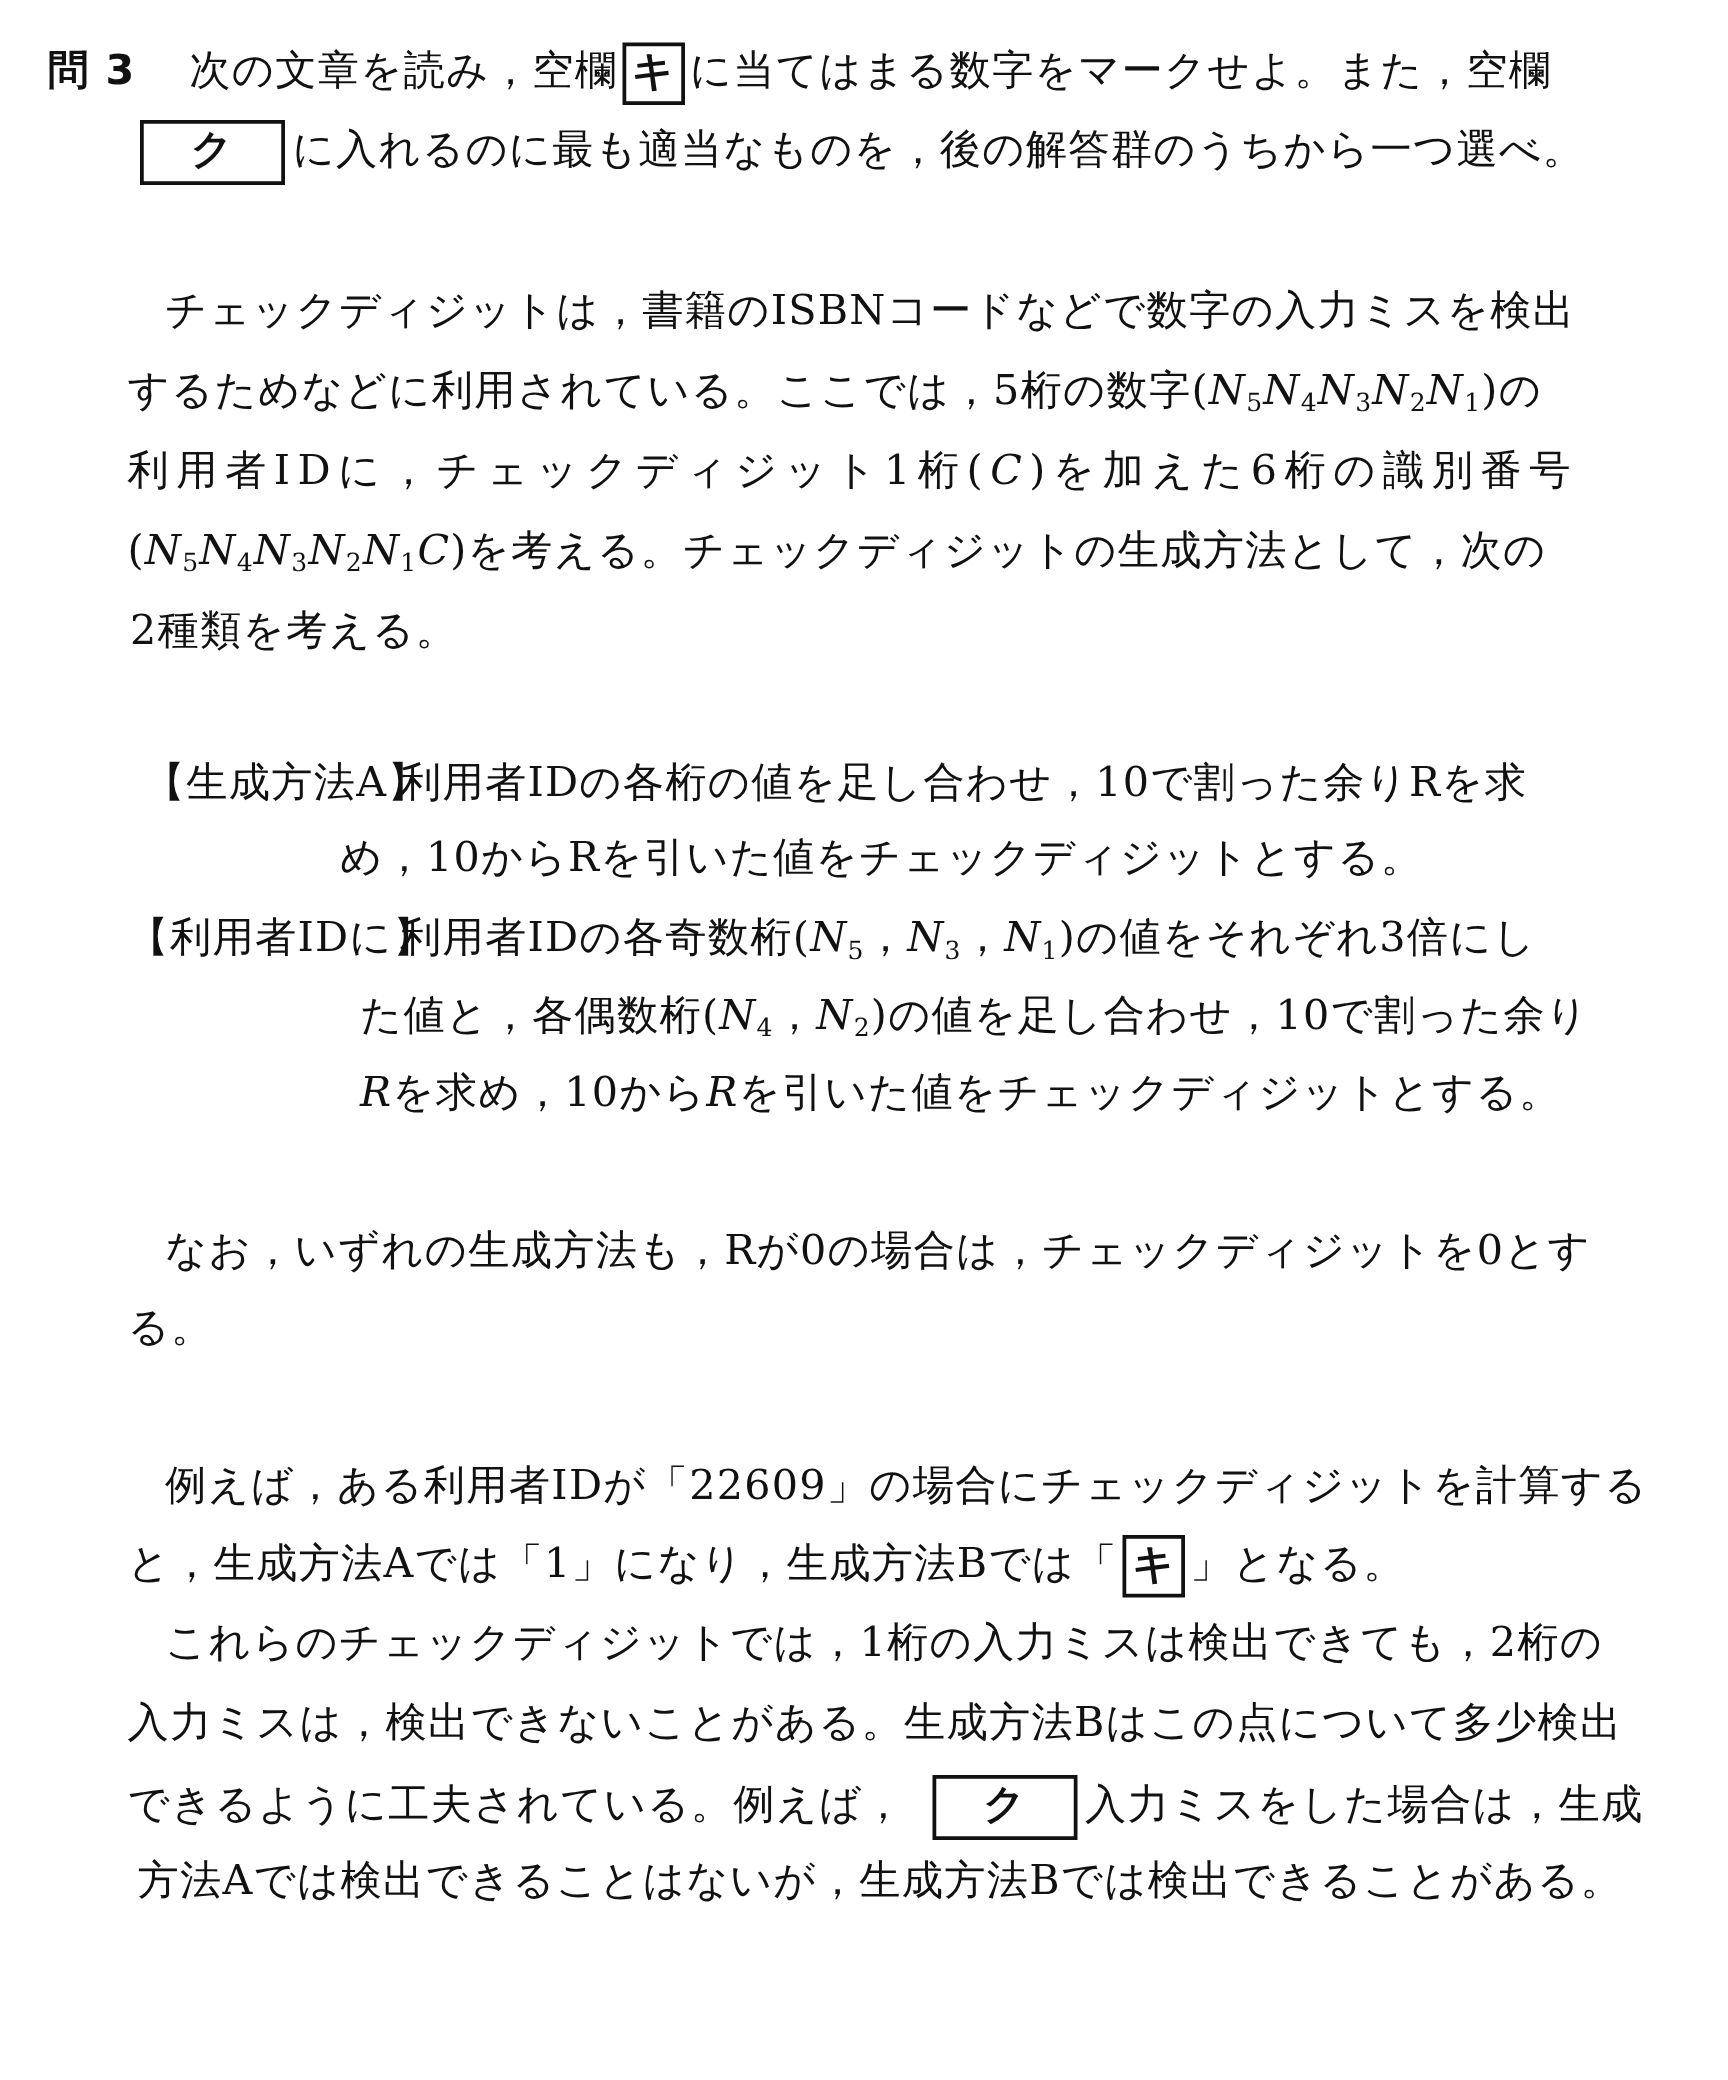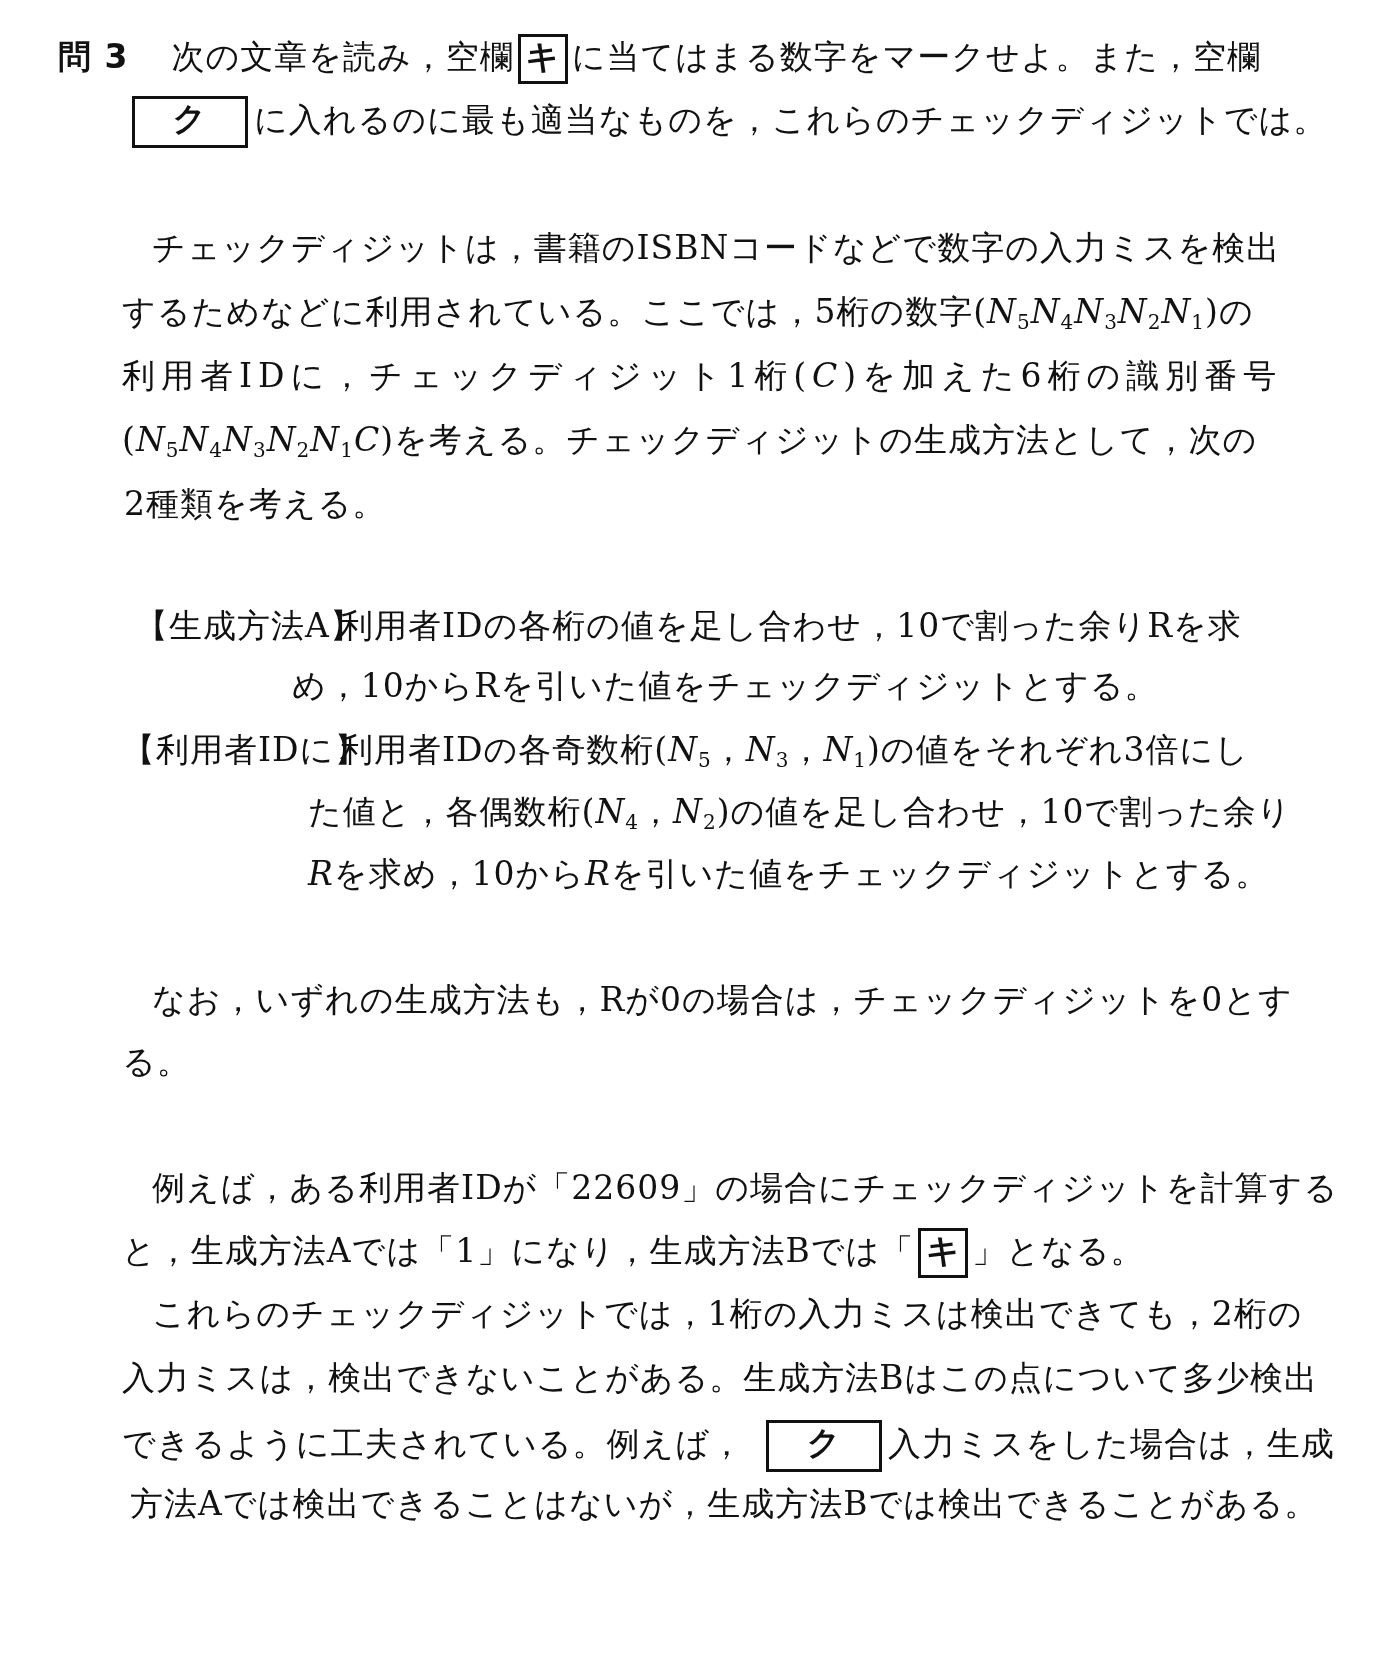--- a/index.html
+++ b/index.html
@@ -3,21 +3,21 @@
 <meta charset="utf-8">
 <style>
   html, body { margin: 0; padding: 0; background: #ffffff; }
   body {
     width: 1382px; height: 1664px; position: relative; overflow: hidden;
     font-family: "DejaVu Serif", "Liberation Serif", serif;
     color: #111111;
   }
   .line {
     position: absolute; white-space: nowrap;
-    font-size: 33px; line-height: 44px; letter-spacing: 1px; margin-left: 20px;
+    font-size: 33px; line-height: 44px; letter-spacing: 1px;
   }
   .q-num { font-family: "DejaVu Sans", "Liberation Sans", sans-serif; font-weight: bold; }
   .box {
     display: inline-block; border: 3px solid #111; box-sizing: border-box;
     text-align: center; font-family: "DejaVu Sans", "Liberation Sans", sans-serif;
     font-weight: bold; vertical-align: middle; line-height: 40px;
   }
   .box-ki { width: 50px; height: 50px; margin: 0 4px; }
   .box-ku { width: 116px; height: 52px; margin: 0 6px; }
   i.var { font-style: italic; }
@@ -25,21 +25,21 @@
 </style>
 </head>
 <body>
 
 <div class="line" style="left:38px; top:34px;">
   <span class="q-num">問 3</span>
   <span style="display:inline-block;width:20px;"></span>
   <span>次の文章を読み，空欄</span><span class="box box-ki">キ</span><span>に当てはまる数字をマークせよ。また，空欄</span>
 </div>
 <div class="line" style="left:106px; top:96px;">
-  <span class="box box-ku">ク</span><span>に入れるのに最も適当なものを，これらのチェックディジットでは。</span>
+  <span class="box box-ku">ク</span><span>に入れるのに最も適当なものを，後の解答群のうちから一つ選べ。</span>
 </div>
 
 <div class="line" style="left:132px; top:226px;">チェックディジットは，書籍のISBNコードなどで数字の入力ミスを検出</div>
 <div class="line" style="left:102px; top:290px;">
   <span>するためなどに利用されている。ここでは，5桁の数字(</span><i class="var">N</i><sub>5</sub><i class="var">N</i><sub>4</sub><i class="var">N</i><sub>3</sub><i class="var">N</i><sub>2</sub><i class="var">N</i><sub>1</sub><span>)の</span>
 </div>
 <div class="line" style="left:102px; top:354px; letter-spacing:6px;">
   <span>利用者IDに，チェックディジット1桁(</span><i class="var">C</i><span>)を加えた6桁の識別番号</span>
 </div>
 <div class="line" style="left:102px; top:418px;text-align:center;">

